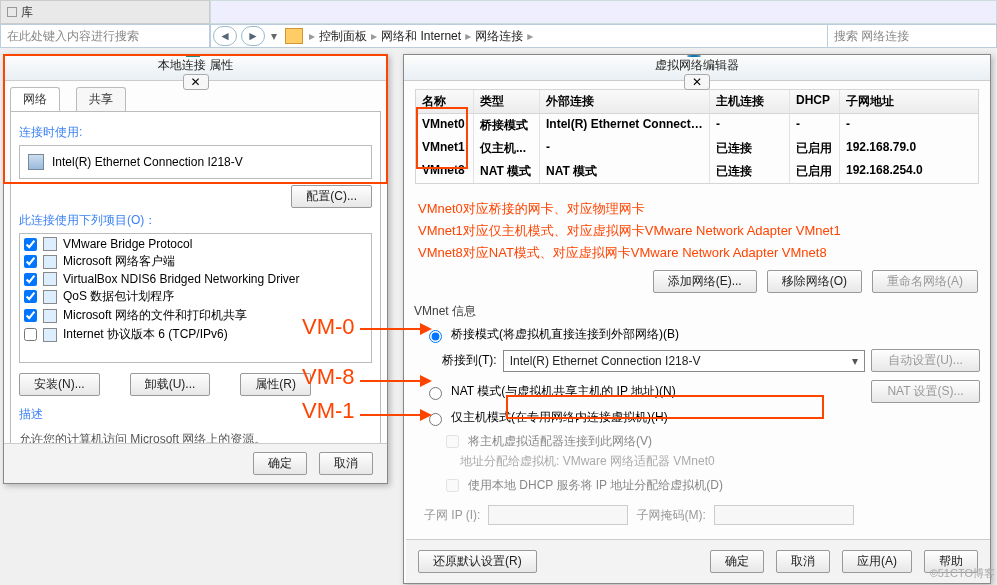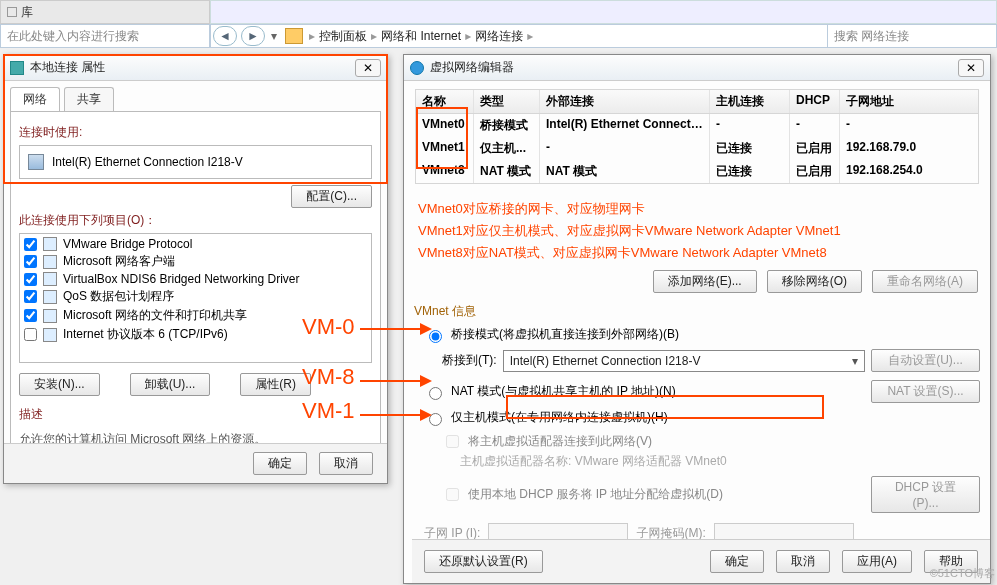--- a/index.html
+++ b/index.html
@@ -14,29 +14,29 @@
 .nav-bar .sep{color:#999;margin:0 2px;}
 .nav-crumb{color:#222;margin:0 2px;}
 .nav-drop{color:#666;margin:0 2px;}
 .nav-spacer{flex:1;}
 .nav-refresh{width:22px;height:20px;border-left:1px solid #ccc;display:flex;align-items:center;justify-content:center;color:#36a;}
 .search-right{position:absolute;right:0;top:24px;width:170px;height:24px;background:#fff;border:1px solid #bcd;display:flex;align-items:center;padding:0 6px;color:#888;}
 .tool-row{position:absolute;left:210px;top:0;right:0;height:24px;background:#eef;border:1px solid #cdd;}
 
 
 .dlg-left { position:absolute; left:3px; top:54px; width:385px; height:430px; background:#fdfdfd; border:1px solid #888; box-shadow:2px 2px 6px rgba(0,0,0,.25);}
-.dlg-titlebar{height:26px;background:linear-gradient(#fdfdfd,#e9eff4);border-bottom:1px solid #ccc;display:flex;align-items:center;padding:0 6px;}
+.dlg-titlebar{height:26px;background:linear-gradient(#fdfdfd,#e9eff4);border-bottom:1px solid #ccc;display:flex;align-items:center;padding:0 6px;flex-direction:column;}
 .dlg-titlebar .ico{width:14px;height:14px;background:#4aa;border:1px solid #288;margin-right:6px;}
 .dlg-titlebar .t{flex:1;color:#222;}
 .dlg-titlebar .x{width:26px;height:18px;border:1px solid #aaa;border-radius:3px;display:flex;align-items:center;justify-content:center;background:#f7f7f7;}
-.tabs{display:flex;padding:6px 6px 0 6px;gap:4px;}
+.tabs{display:flex;padding:6px 6px 0 6px;gap:16px;}
 .tab{padding:3px 12px;border:1px solid #bbb;border-bottom:none;background:#f7f7f7;border-radius:3px 3px 0 0;color:#333;}
 .tab.active{background:#fff;}
 .tab-body{margin:0 6px 6px 6px;border:1px solid #bbb;padding:8px;background:#fff;}
-.grp-label{color:#7f1d1d;margin:4px 0;}
+.grp-label{color:#3b82f6;margin:4px 0;}
 .adapter-box{border:1px solid #bbb;padding:8px;display:flex;align-items:center;gap:8px;margin-bottom:6px;}
 .adapter-box .ic{width:16px;height:16px;background:linear-gradient(#cde,#9bd);border:1px solid #789;}
 .btn{padding:2px 14px;border:1px solid #999;background:linear-gradient(#fefefe,#e7e7e7);border-radius:2px;color:#222;}
 .btn:disabled,.btn.disabled{color:#999;}
 .right-align{display:flex;justify-content:flex-end;margin:4px 0;}
 .items-box{border:1px solid #bbb;height:130px;overflow:auto;padding:2px;background:#fff;}
 .item-row{display:flex;align-items:center;gap:6px;padding:1px 2px;}
 .item-row input[type=checkbox]{margin:0;}
 .item-row .ic{width:14px;height:14px;border:1px solid #888;background:#def;}
 .row-btns{display:flex;gap:30px;margin:10px 0;}
@@ -48,33 +48,33 @@
 .dlg-right .dlg-titlebar .ico{background:#39d;border-color:#17a;border-radius:50%;}
 .tbl{width:564px;margin:8px auto 2px auto;border:1px solid #d6d6d6;}
 .tbl-head{display:flex;background:linear-gradient(#fafafa,#ececec);border-bottom:1px solid #d6d6d6;}
 .th,.td{padding:3px 6px;border-right:1px solid #e3e3e3;white-space:nowrap;overflow:hidden;text-overflow:ellipsis;font-weight:bold;}
 .c-name{width:58px;} .c-type{width:66px;} .c-ext{width:170px;} .c-host{width:80px;} .c-dhcp{width:50px;} .c-sub{width:120px;border-right:none;}
 .tbl-body .tr{display:flex;}
 .red-text{color:#f40;font-size:13px;}
 .anno-block{margin:14px 10px 6px 14px;line-height:22px;}
 .net-btns{display:flex;gap:10px;justify-content:flex-end;padding:0 12px;margin:6px 0 10px 0;}
 .fieldset{margin:0 10px;}
-.fs-title{color:#a16207;margin-bottom:6px;}
+.fs-title{color:#404040;margin-bottom:6px;}
 .radio-row{display:flex;align-items:center;gap:6px;margin:6px 0 6px 10px;}
 .sub-row{display:flex;align-items:center;gap:6px;margin:4px 0 8px 28px;}
 .sel{flex:1;height:22px;border:1px solid #888;background:#fff;display:flex;align-items:center;justify-content:space-between;padding:0 6px;}
 .sel .cv{color:#222;}
 .sel .ar{color:#555;}
 .side-btn{width:109px;}
 .chk-row{display:flex;align-items:center;gap:6px;margin:6px 0 2px 28px;color:#888;}
 .chk-row input[disabled]{opacity:.6;}
 .hint{margin:2px 0 6px 46px;color:#aaa;}
 .ip-row{display:flex;align-items:center;gap:8px;margin:10px 0 4px 10px;color:#999;}
 .ip-box{width:140px;height:20px;border:1px solid #ccc;background:#f7f7f7;}
-.dlg-right-bot{position:absolute;left:8px;right:0;bottom:0;height:44px;border-top:1px solid #ccc;background:#f3f3f3;display:flex;align-items:center;gap:12px;padding:0 12px;}
+.dlg-right-bot{position:absolute;left:2px;right:0;bottom:0;height:44px;border-top:1px solid #ccc;background:#f3f3f3;display:flex;align-items:center;gap:12px;padding:0 12px;}
 .dlg-right-bot .spacer{flex:1;}
 
 
 .redbox{position:absolute;border:2px solid #f40;pointer-events:none;}
 .arrow{position:absolute;pointer-events:none;}
 .arrow svg{overflow:visible;}
 .vlabel{position:absolute;color:#f40;font-size:22px;font-weight:500;pointer-events:none;}
 .watermark{position:absolute;right:2px;bottom:4px;color:#aaa;font-size:11px;}
 </style>
 </head>
@@ -254,27 +254,26 @@
 
     <div class="radio-row">
       <input type="radio" name="m" style="">
       <span>仅主机模式(在专用网络内连接虚拟机)(H)</span>
     </div>
 
     <div class="chk-row">
       <input type="checkbox" disabled="" style="">
       <span>将主机虚拟适配器连接到此网络(V)</span>
     </div>
-    <div class="hint">主机虚拟适配器名称: VMware 网络适配器 VMnet0</div>
+    <div class="hint">地址分配给虚拟机: VMware 网络适配器 VMnet0</div>
 
     <div class="chk-row">
       <input type="checkbox" disabled="" style="">
       <span>使用本地 DHCP 服务将 IP 地址分配给虚拟机(D)</span>
       <span style="flex:1"></span>
-      <button class="btn side-btn disabled">DHCP 设置(P)...</button>
     </div>
 
     <div class="ip-row">
       <span>子网 IP (I):</span>
       <div class="ip-box"></div>
       <span>子网掩码(M):</span>
       <div class="ip-box"></div>
     </div>
   </div>
 

